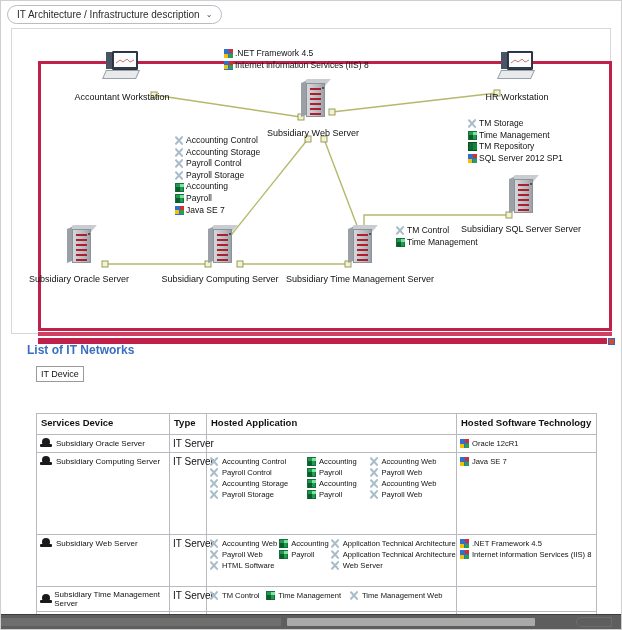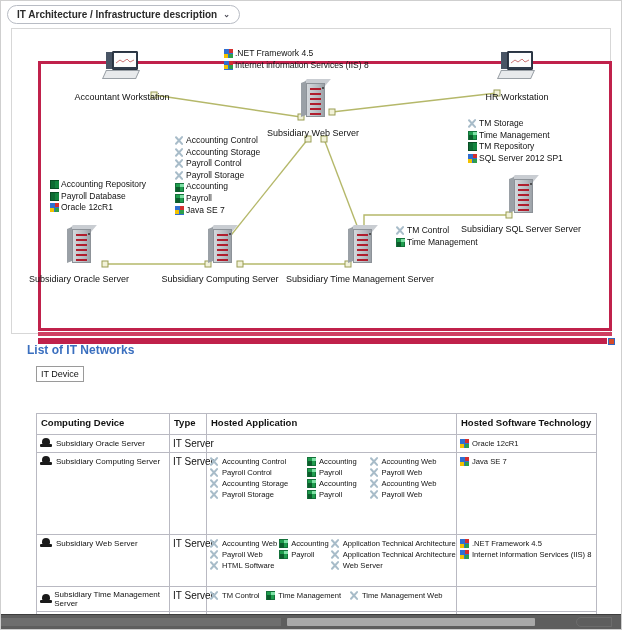--- a/index.html
+++ b/index.html
@@ -3,21 +3,21 @@
 <meta charset="utf-8">
 <style>
   html,body{margin:0;padding:0;background:#efefef;}
   body{font-family:"Liberation Sans",sans-serif;-webkit-font-smoothing:antialiased;}
   #page{position:relative;width:622px;height:630px;background:#ffffff;overflow:hidden;
         border:1px solid #cfcfcf;box-sizing:border-box;}
   
   #topbar{position:absolute;left:0;top:0;width:622px;height:26px;background:#ffffff;}
   .pill{position:absolute;left:6px;top:4px;height:17px;padding:0 9px 0 9px;
         border:1px solid #b8bcc4;border-radius:10px;background:#fff;
-        display:flex;align-items:center;gap:6px;font-weight:bold;}
+        display:flex;align-items:center;gap:6px;}
   .pill .pill-txt{font-size:10px;color:#2b2b2b;white-space:nowrap;line-height:1;}
   .pill .caret{font-size:8px;color:#4a4a55;line-height:1;}
   
   #diagram-panel{position:absolute;left:10px;top:27px;width:600px;height:306px;
         background:#fff;border:1px solid #d7d7d7;box-sizing:border-box;}
   
   #crimson-frame{position:absolute;left:26px;top:32px;width:574px;height:270px;
         border:3px solid #c0214b;box-sizing:border-box;background:#fff;}
   #crimson-bottom-1{position:absolute;left:26px;top:303px;width:574px;height:4px;background:#d1海;}
   #crimson-bottom-1{background:#cf3f62;}
@@ -327,39 +327,20 @@
           <span class="ico ic-tech">
             <span class="q1"></span>
             <span class="q2"></span>
             <span class="q3"></span>
             <span class="q4"></span>
           </span>
           <span>Java SE 7</span>
         </div>
       </div>
 
-    <div class="annot" style="left:38px;top:150px;">
-        <div class="ln">
-          <span class="ico ic-repo"></span>
-          <span>Accounting Repository</span>
-        </div>
-        <div class="ln">
-          <span class="ico ic-repo"></span>
-          <span>Payroll Database</span>
-        </div>
-        <div class="ln">
-          <span class="ico ic-tech">
-            <span class="q1"></span>
-            <span class="q2"></span>
-            <span class="q3"></span>
-            <span class="q4"></span>
-          </span>
-          <span>Oracle 12cR1</span>
-        </div>
-      </div>
 
     <div class="annot" style="left:456px;top:89px;">
         <div class="ln">
           <span class="ico ic-tool"></span>
           <span>TM Storage</span>
         </div>
         <div class="ln">
           <span class="ico ic-app"></span>
           <span>Time Management</span>
         </div>
@@ -400,21 +381,21 @@
 
   <table id="devices-table">
     <colgroup>
       <col style="width:133px">
         <col style="width:37px">
         <col style="width:250px">
         <col style="width:140px">
     </colgroup>
     <thead>
       <tr>
-        <th>Computing Device</th>
+        <th>Services Device</th>
         <th>Type</th>
         <th>Hosted Application</th>
         <th>Hosted Software Technology</th>
       </tr>
     </thead>
     <tbody id="table-body">
         <tr style="height: 18px;">
           <td>
             <div class="cell-dev">
               <span class="ic-dev"></span>

